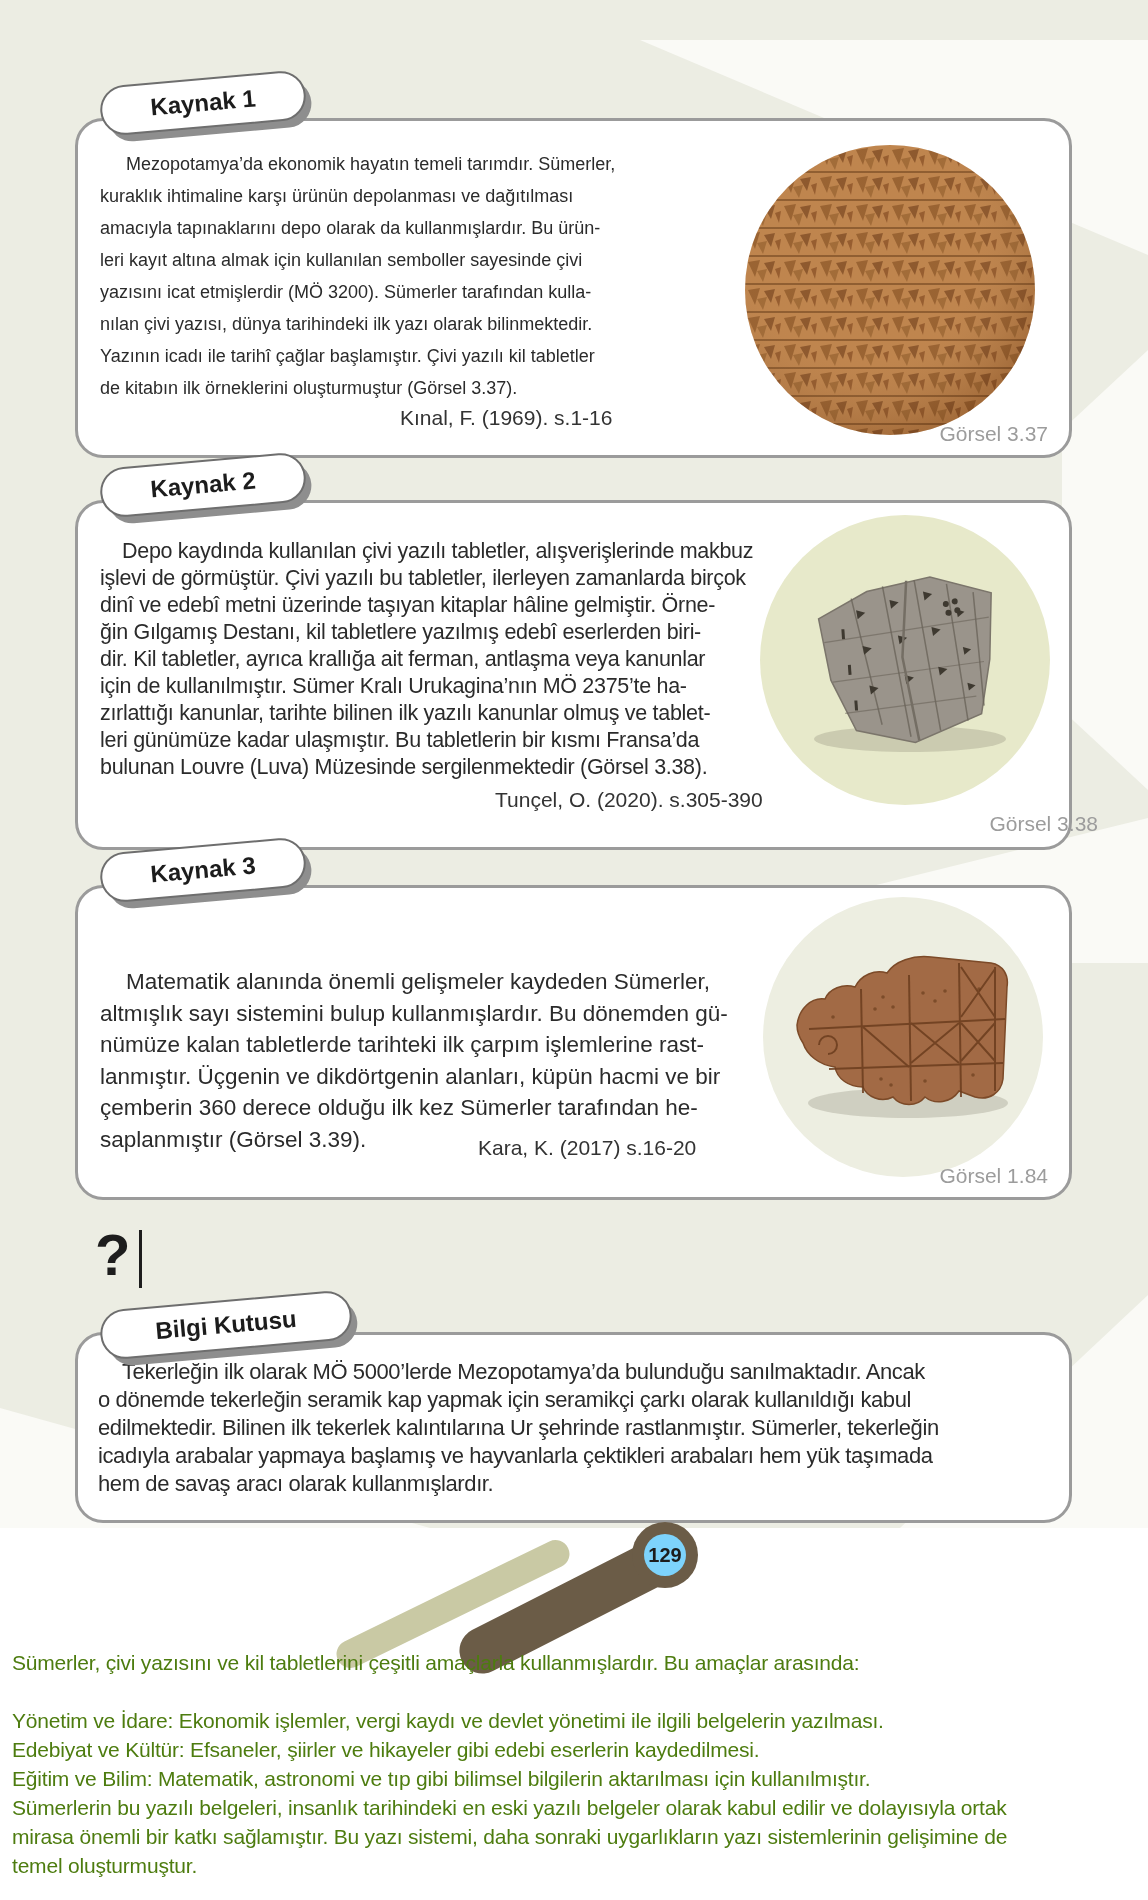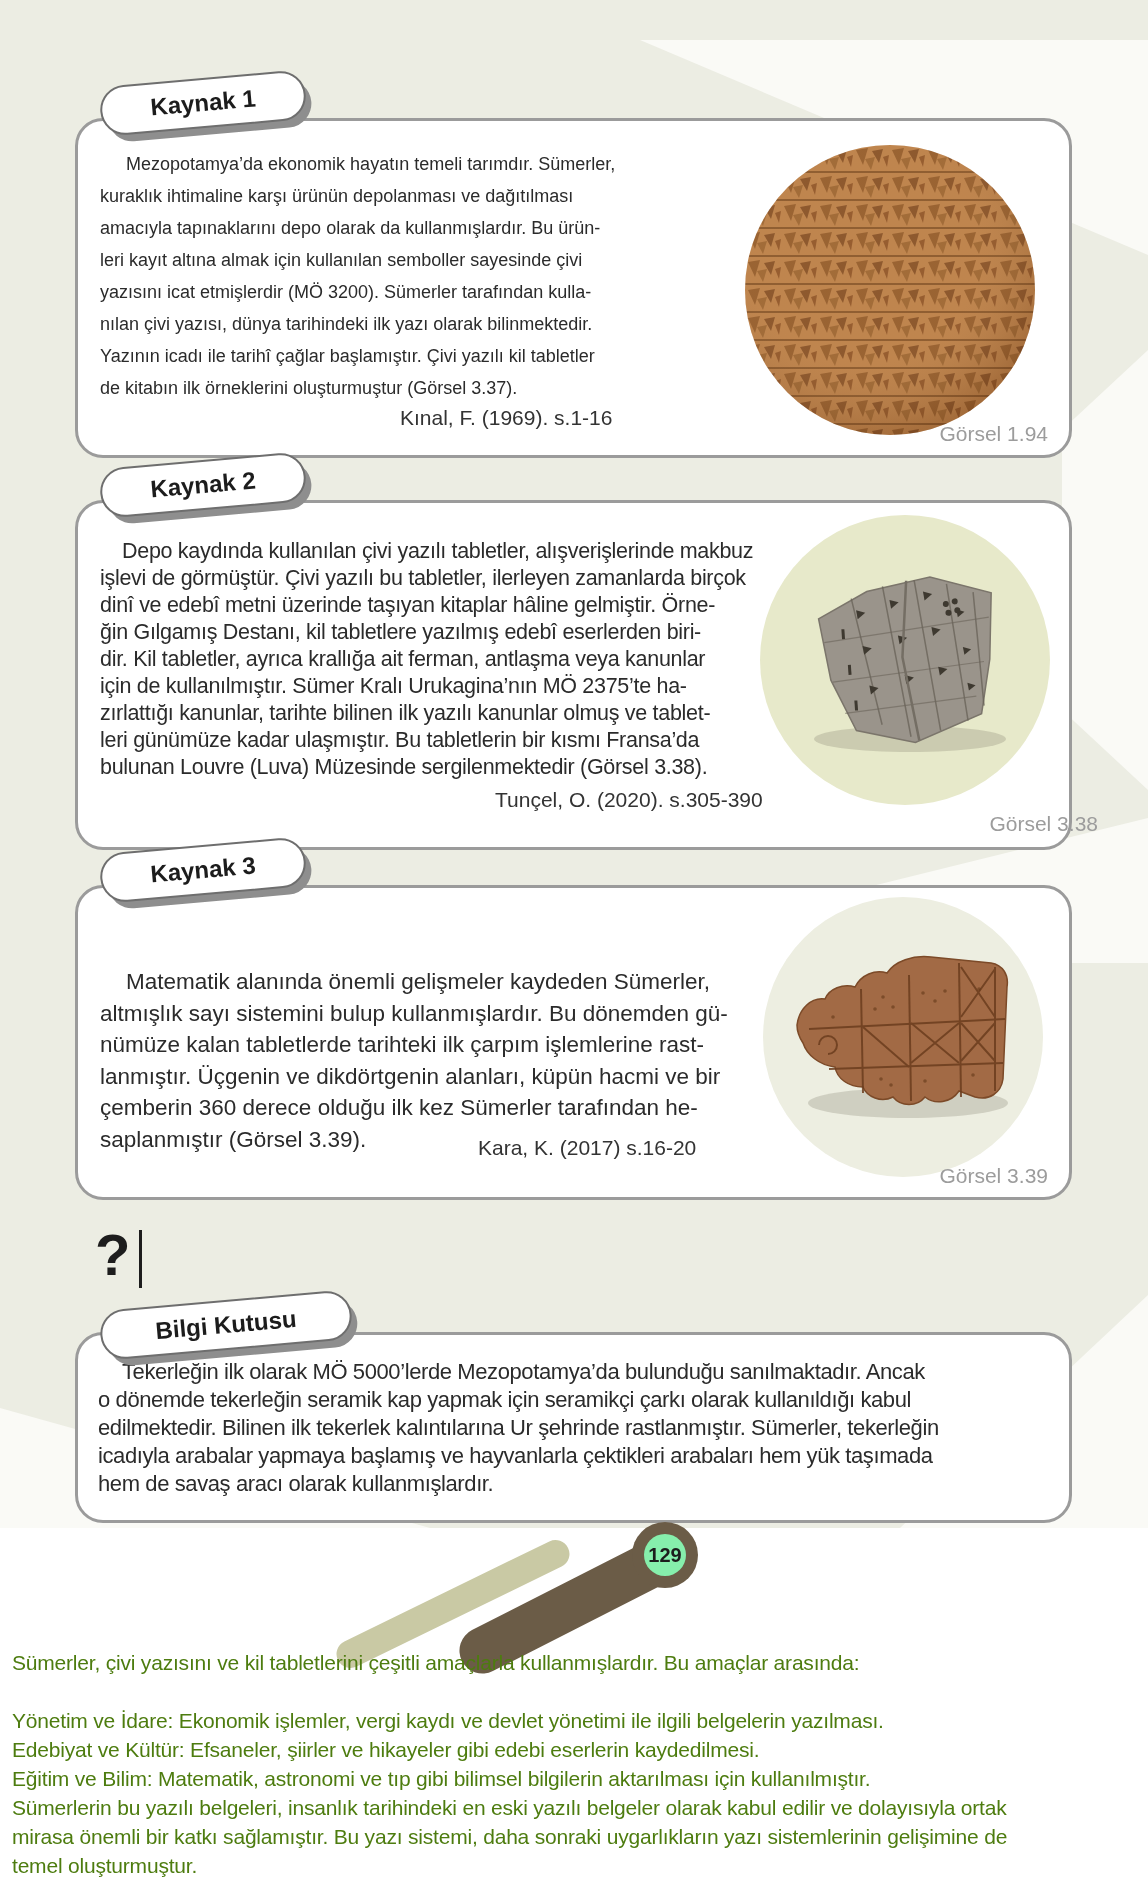--- a/index.html
+++ b/index.html
@@ -49,21 +49,21 @@
   .qbar{width:3px;height:58px;background:#1d1d1d;margin:4px 12px 0 9px;}
   .qtext{font-weight:bold;font-size:23px;line-height:31px;letter-spacing:-0.3px;color:#141414;margin-top:2px;}
 
   
   .bar-light{position:absolute;left:325px;top:1590px;width:256px;height:28px;background:#c9c9a4;
              border-radius:14px;transform:rotate(-26deg);z-index:1;}
   .bar-dark{position:absolute;left:449px;top:1584px;width:238px;height:46px;background:#6b5c47;
             border-radius:23px;transform:rotate(-27deg);z-index:2;}
   .bar-head{position:absolute;left:632px;top:1522px;width:66px;height:66px;border-radius:50%;
             background:#6b5c47;z-index:2;}
-  .pageno{position:absolute;left:644px;top:1534px;width:42px;height:42px;border-radius:50%;background:#86efac;
+  .pageno{position:absolute;left:644px;top:1534px;width:42px;height:42px;border-radius:50%;background:#7dd3fc;
           display:flex;align-items:center;justify-content:center;font-weight:bold;font-size:20px;color:#1c1c1c;z-index:3;}
 
   
   .answer{position:absolute;left:12px;top:1648px;width:1128px;font-size:21px;line-height:29px;
           color:#4d7c0f;letter-spacing:-0.2px;z-index:2;}
 </style>
 </head>
 <body>
 
 <div class="page">
@@ -92,21 +92,21 @@
         <path d="M30 12 L36 10 L34 22 Z" fill="#86491c"></path>
       </pattern>
       <radialGradient id="g37" cx="0.4" cy="0.35" r="0.78">
         <stop offset="0.5" stop-color="#ffdcaa" stop-opacity="0.14"></stop>
         <stop offset="1" stop-color="#4f2305" stop-opacity="0.38"></stop>
       </radialGradient>
     </defs>
     <circle cx="145" cy="145" r="145" fill="url(#p37)"></circle>
     <circle cx="145" cy="145" r="145" fill="url(#g37)"></circle>
   </svg>
-  <div class="cap cap1">Görsel 1.94</div>
+  <div class="cap cap1">Görsel 3.37</div>
 
   <div class="box k2"></div>
   <div class="tab t2">Kaynak 2</div>
   <div class="para p2">Depo kaydında kullanılan çivi yazılı tabletler, alışverişlerinde makbuz<br>işlevi de görmüştür. Çivi yazılı bu tabletler, ilerleyen zamanlarda birçok<br>dinî ve edebî metni üzerinde taşıyan kitaplar hâline gelmiştir. Örne-<br>ğin Gılgamış Destanı, kil tabletlere yazılmış edebî eserlerden biri-<br>dir. Kil tabletler, ayrıca krallığa ait ferman, antlaşma veya kanunlar<br>için de kullanılmıştır. Sümer Kralı Urukagina’nın MÖ 2375’te ha-<br>zırlattığı kanunlar, tarihte bilinen ilk yazılı kanunlar olmuş ve tablet-<br>leri günümüze kadar ulaşmıştır. Bu tabletlerin bir kısmı Fransa’da<br>bulunan Louvre (Luva) Müzesinde sergilenmektedir (Görsel 3.38).</div>
   <div class="cite c2">Tunçel, O. (2020). s.305-390</div>
   <svg class="img i2" width="290" height="290" viewBox="0 0 290 290" aria-label="gray-clay-tablet-fragment">
     <circle cx="145" cy="145" r="145" fill="#e7e9ca"></circle>
     <ellipse cx="150" cy="224" rx="96" ry="13" fill="#787364" opacity="0.25"></ellipse>
     <g transform="rotate(-4 145 150)">
       <path d="M62 98 L112 74 L176 64 L236 84 L230 150 L218 204 L150 228 L92 212 L70 160 Z" fill="#9a948b" stroke="#7b756b" stroke-width="1.5"></path>
@@ -167,21 +167,21 @@
         <circle cx="172" cy="104" r="1.8"></circle>
         <circle cx="182" cy="94" r="1.8"></circle>
       <circle cx="118" cy="182" r="1.8"></circle>
         <circle cx="128" cy="188" r="1.8"></circle>
         <circle cx="162" cy="184" r="1.8"></circle>
       <circle cx="210" cy="178" r="1.8"></circle>
         <circle cx="216" cy="92" r="1.8"></circle>
         <circle cx="70" cy="120" r="1.8"></circle>
     </g>
   </svg>
-  <div class="cap cap3">Görsel 3.39</div>
+  <div class="cap cap3">Görsel 1.84</div>
 
   <div class="q">
     <span class="qmark">?</span>
     <span class="qbar"></span>
   </div>
 
   <div class="box kb"></div>
   <div class="tab tb">Bilgi Kutusu</div>
   <div class="para pb">Tekerleğin ilk olarak MÖ 5000’lerde Mezopotamya’da bulunduğu sanılmaktadır. Ancak<br>o dönemde tekerleğin seramik kap yapmak için seramikçi çarkı olarak kullanıldığı kabul<br>edilmektedir. Bilinen ilk tekerlek kalıntılarına Ur şehrinde rastlanmıştır. Sümerler, tekerleğin<br>icadıyla arabalar yapmaya başlamış ve hayvanlarla çektikleri arabaları hem yük taşımada<br>hem de savaş aracı olarak kullanmışlardır.</div>
 

